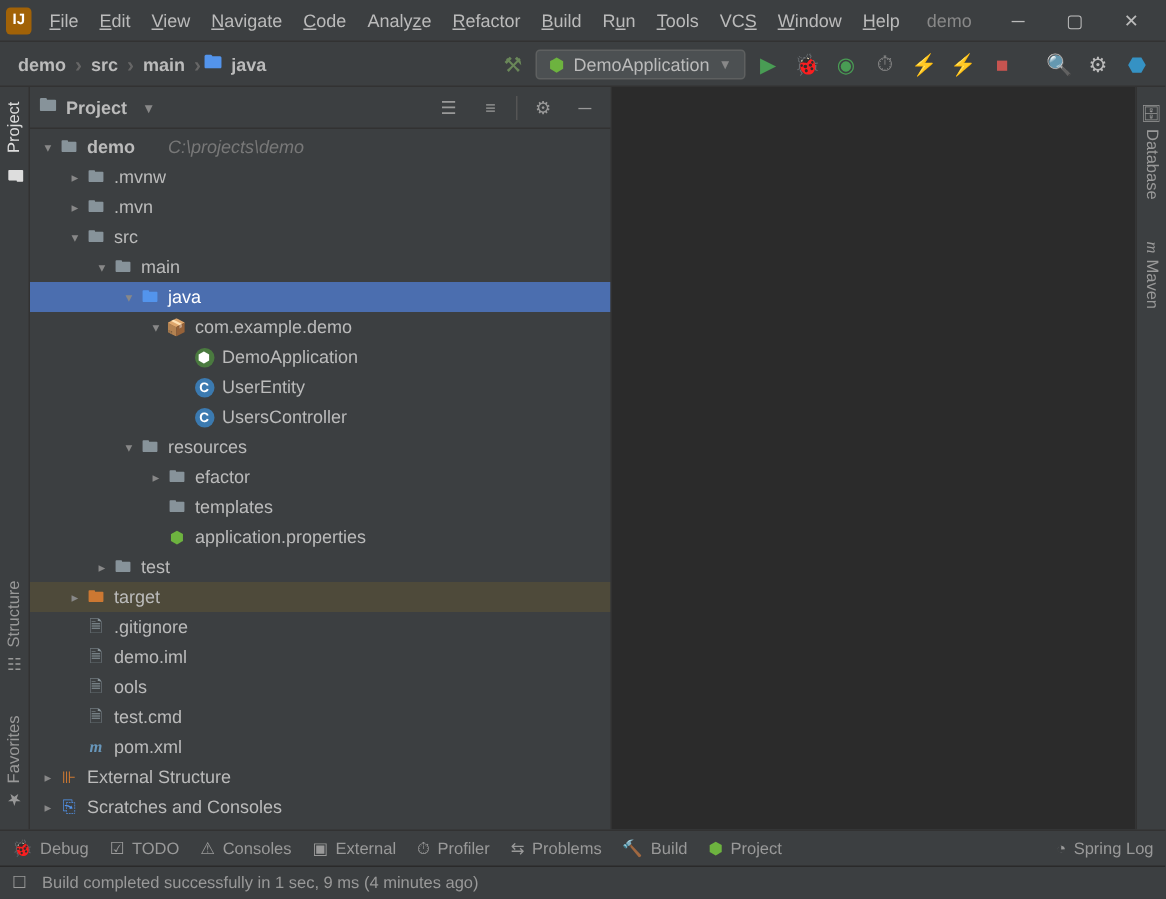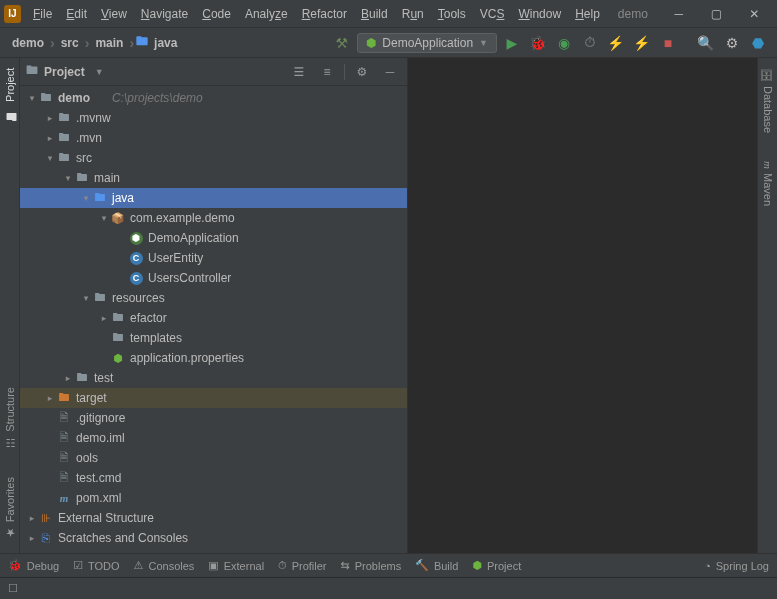--- a/index.html
+++ b/index.html
@@ -332,13 +332,14 @@
     </div>
   <div class="spacer"></div>
   <div class="bitem">
       <span>◔</span>
       <span>Spring Log</span>
     </div>
 </div>
 
 <div class="status-bar">
   <span class="sicn">☐</span>
+  <span>Build completed successfully in 1 sec, 9 ms (4 minutes ago)</span>
 </div>
 
 </body></html>

